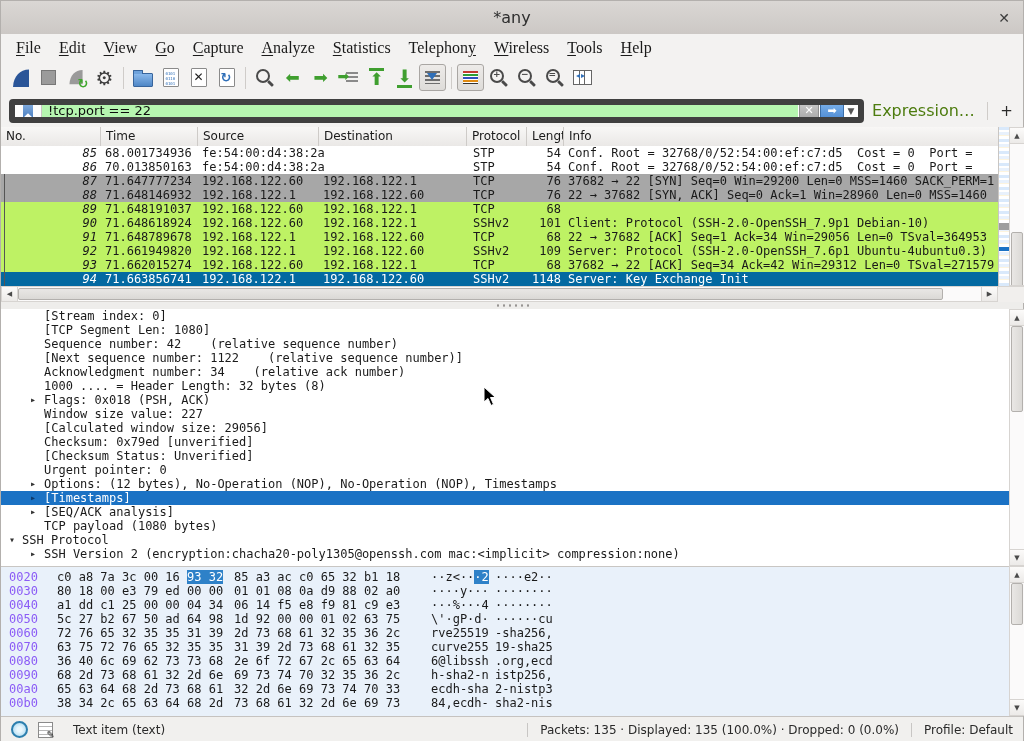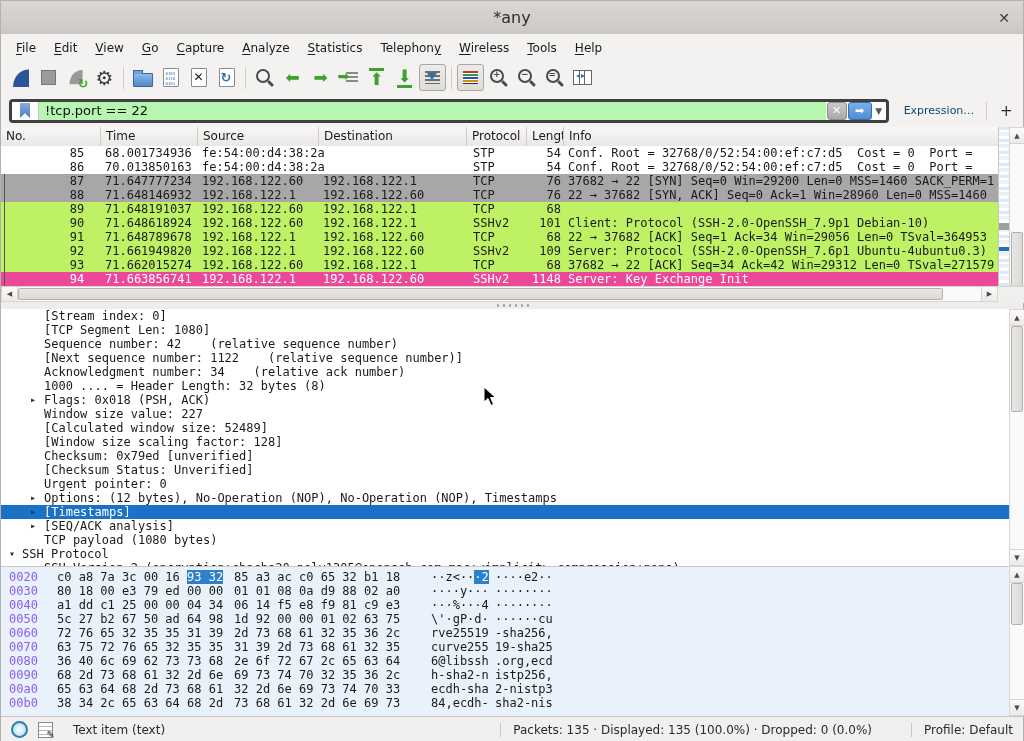--- a/index.html
+++ b/index.html
@@ -11,21 +11,21 @@
   .titlebar{position:absolute;left:0;top:0;right:0;height:33px;
     background:linear-gradient(#dad7d4,#ccc8c5);border-bottom:1px solid #b5b1ae;
     display:flex;align-items:center;justify-content:center;}
   .title{font-size:16px;color:#2e2e2e;}
   .closebtn{position:absolute;right:10px;top:8px;width:18px;height:18px;text-align:center;
     font-size:14px;color:#3c3c3c;line-height:18px;}
 
   
   .menubar{position:absolute;top:33px;left:0;right:0;height:27px;background:#f3f2f1;
     display:flex;align-items:center;padding-left:6px;}
-  .menu-item{padding:4px 9px;font-size:12px;white-space:nowrap;}
+  .menu-item{padding:4px 9px;font-size:16px;white-space:nowrap;font-family:Liberation Serif, serif;}
   .menu-item .mn{text-decoration:underline;text-underline-offset:2px;}
 
   
   .toolbar{position:absolute;top:60px;left:0;right:0;height:33px;background:#f3f2f1;
     border-bottom:1px solid #d2cfcc;display:flex;align-items:center;padding-left:6px;gap:1px;}
   .tbtn{width:27px;height:27px;display:flex;align-items:center;justify-content:center;position:relative;flex:0 0 auto;}
   .tbtn.pressed{border:1px solid #a9a6a3;border-radius:3px;background:linear-gradient(#edebe9,#dedcd9);box-sizing:border-box;}
   .tsep{width:1px;height:22px;background:#cfccc9;margin:0 4px;flex:0 0 auto;}
   .finsvg{display:block;}
   .i-stop{width:13px;height:13px;background:#9b9b9b;border:1px solid #777;}
@@ -66,56 +66,56 @@
     border:5px solid transparent;border-top:7px solid #2f6fb8;}
   .i-colorlines{width:15px;height:13px;background:linear-gradient(#c23a32 0 2px,#fff 2px 3px,#2f9e35 3px 5px,
     #fff 5px 6px,#3050c0 6px 8px,#fff 8px 9px,#e08a10 9px 11px,#fff 11px 12px,#333 12px 13px);}
   .i-table{width:17px;height:13px;border:1px solid #666;background:#fff;position:relative;
     background-image:linear-gradient(90deg,transparent 0 5px,#666 5px 6px,transparent 6px 10px,#666 10px 11px,transparent 11px);}
   .i-table::before{content:"◂▸";position:absolute;top:0px;left:2px;font-size:8px;letter-spacing:1px;color:#2f6fb8;}
 
   
   .filterbar{position:absolute;top:93px;left:0;right:0;height:33px;background:#f3f2f1;
     display:flex;align-items:center;padding:0 8px;box-sizing:border-box;}
-  .fwrap{height:24px;border:3px solid #404040;border-radius:4px;background:#fff;
+  .fwrap{height:24px;border:6px solid #404040;border-radius:4px;background:#fff;
     display:flex;align-items:center;overflow:hidden;width:896px;box-sizing:border-box;}
   .fbook{width:26px;height:100%;display:flex;align-items:center;justify-content:center;
     border-right:1px solid #c9c6c3;background:#fdfdfd;flex:0 0 auto;}
   .i-bookmark{width:10px;height:15px;background:linear-gradient(#85aede,#4a7ec0);
     clip-path:polygon(0 0,100% 0,100% 100%,50% 68%,0 100%);}
   .finput{flex:1;height:100%;background:#b6f6b0;display:flex;align-items:center;
     padding-left:6px;font-size:13px;color:#0d0d0d;}
   .fclear{width:20px;height:18px;margin:0 1px;border-radius:3px;background:linear-gradient(#c9c9c9,#a9a9a9);
     border:1px solid #8f8f8f;color:#fff;font-size:11px;font-weight:bold;display:flex;align-items:center;justify-content:center;box-sizing:border-box;}
   .fapply{width:24px;height:18px;border-radius:3px;background:linear-gradient(#7ab0ea,#4f8cd4);
     border:1px solid #3a6ea8;color:#fff;font-size:11px;display:flex;align-items:center;justify-content:center;box-sizing:border-box;}
   .fcaret{width:14px;text-align:center;color:#555;font-size:9px;}
-  .fexpr{margin-left:15px;font-size:11px;color:#0c4a6e;}
+  .fexpr{margin-left:8px;font-size:16px;color:#4d7c0f;}
   .fsep{width:1px;height:18px;background:#cfccc9;margin:0 10px 0 12px;}
   .fplus{font-size:15px;color:#2a2a2a;width:18px;text-align:center;}
 
   
   .phead{position:absolute;top:126px;left:0;width:997px;height:19px;
     background:linear-gradient(#f8f7f6,#eae8e6);border-bottom:1px solid #c9c6c3;font-size:12px;}
   .hcell{position:absolute;top:0;height:19px;line-height:19px;border-right:1px solid #cecbc8;
     overflow:hidden;white-space:nowrap;box-sizing:border-box;padding-left:5px;}
   .prows{position:absolute;top:145px;left:0;width:997px;height:140px;background:#fff;
     font-family:"DejaVu Sans Mono",monospace;font-size:12px;}
   .prow{position:relative;height:14px;line-height:14px;white-space:pre;overflow:hidden;}
   .prow span{position:absolute;top:0;}
-  .c-no{left:56px;width:40px;text-align:center;}
+  .c-no{left:56px;width:40px;text-align:right;font-style:italic;}
   .c-time{left:104px;}
   .c-src{left:201px;}
   .c-dst{left:322px;}
   .c-proto{left:472px;}
   .c-len{left:502px;width:58px;text-align:right;}
   .c-info{left:567px;right:0;overflow:hidden;}
   .prow.gray{background:#a7a7a7;}
   .prow.lav{background:#bef264;}
-  .prow.sel{background:#ec4899;color:#fff;}
+  .prow.sel{background:#0369a1;color:#fff;}
   .prow.br::before{content:"";position:absolute;left:3px;top:0;bottom:0;width:1px;background:#555;}
 
   
   .mmap{position:absolute;left:997px;top:126px;width:11px;height:175px;border-left:1px solid #c9c6c3;
     box-sizing:border-box;
     background:repeating-linear-gradient(#d9e9fb 0 3px,#ffffff 3px 5px,#e8f1fc 5px 8px,#fdf4de 8px 9px,#ffffff 9px 12px);}
   .mmap::before{content:"";position:absolute;left:0;right:0;top:96px;height:7px;background:#9e9e9e;}
   .mmap::after{content:"";position:absolute;left:0;right:0;top:120px;height:4px;background:#1b72c4;}
 
   
@@ -167,21 +167,21 @@
 
   
   .statusbar{position:absolute;left:0;right:0;top:715px;height:26px;background:#f1f0ee;
     border-top:1px solid #c6c3c0;display:flex;align-items:center;padding:0 10px;box-sizing:border-box;font-size:12px;color:#2a2a2a;}
   .expert{width:13px;height:13px;border-radius:50%;border:2px solid #2d7fae;
     background:radial-gradient(#eaf7fd 25%,#9fd4ef);margin-right:10px;flex:0 0 auto;}
   .note{width:13px;height:14px;background:#fff;border:1px solid #8a8a8a;position:relative;margin-right:4px;flex:0 0 auto;
     background-image:repeating-linear-gradient(transparent 0 3px,#b8b8b8 3px 4px);}
   .note::after{content:"✎";position:absolute;right:-3px;bottom:-3px;font-size:10px;color:#333;}
   .s-left{margin-left:16px;}
-  .s-right{margin-left:auto;display:flex;align-items:flex-start;gap:27px;}
+  .s-right{margin-left:auto;display:flex;align-items:flex-start;}
   .s-pack{border-left:1px solid #c8c6c4;padding-left:12px;}
   .s-prof{border-left:1px solid #c8c6c4;padding-left:12px;margin-left:12px;}
 
   
   .cursor{position:absolute;left:482px;top:385px;pointer-events:none;}
 </style>
 </head>
 <body>
 
 <div class="win">
@@ -367,23 +367,22 @@
       <div class="dline l1"><span>[Next sequence number: 1122    (relative sequence number)]</span></div>
 
       <div class="dline l1"><span>Acknowledgment number: 34    (relative ack number)</span></div>
 
       <div class="dline l1"><span>1000 .... = Header Length: 32 bytes (8)</span></div>
 
       <div class="dline l1 exp"><span>Flags: 0x018 (PSH, ACK)</span></div>
 
       <div class="dline l1"><span>Window size value: 227</span></div>
 
-      <div class="dline l1"><span>[Calculated window size: 52489]</span></div>
-
-      <div class="dline l1"><span>[Window size scaling factor: 128]</span></div>
+      <div class="dline l1"><span>[Calculated window size: 29056]</span></div>
+
 
       <div class="dline l1"><span>Checksum: 0x79ed [unverified]</span></div>
 
       <div class="dline l1"><span>[Checksum Status: Unverified]</span></div>
 
       <div class="dline l1"><span>Urgent pointer: 0</span></div>
 
       <div class="dline l1 exp"><span>Options: (12 bytes), No-Operation (NOP), No-Operation (NOP), Timestamps</span></div>
 
       <div class="dline l1 exp sel"><span>[Timestamps]</span></div>

